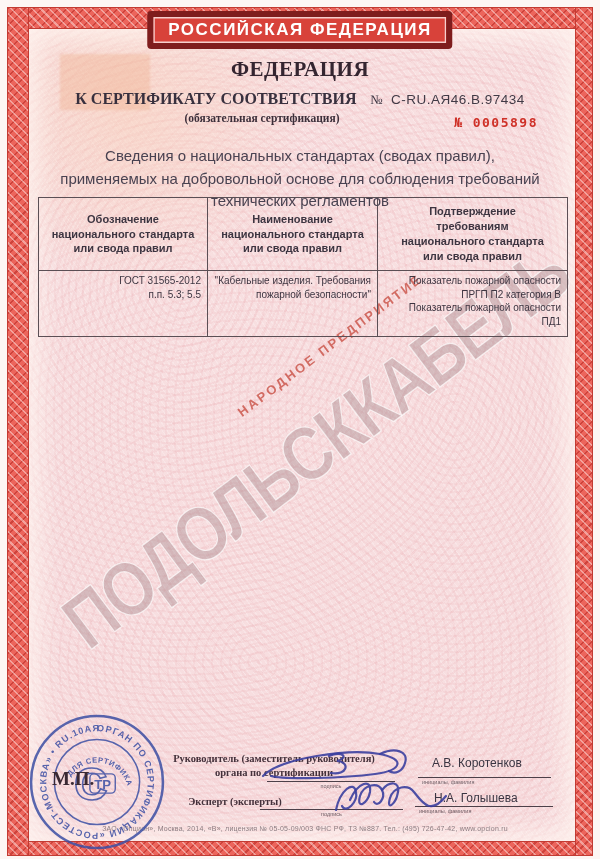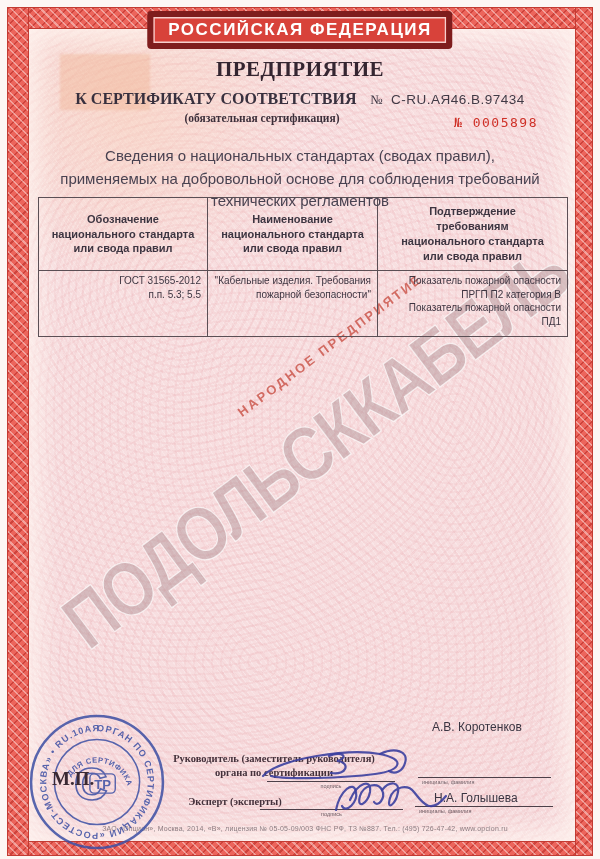--- a/index.html
+++ b/index.html
@@ -53,21 +53,21 @@
   }
   .cert-line .lbl{font-family:"Liberation Serif", serif;font-weight:bold;font-size:16px;}
   .cert-line .nosign{font-family:"Liberation Serif", serif;font-size:13px;margin:0 8px 0 14px;}
   .cert-line .num{font-size:13.5px;letter-spacing:0.5px;color:#413a46;}
   .cert-type{
     position:absolute;top:112px;left:112px;width:300px;text-align:center;z-index:3;
     font-family:"Liberation Serif", serif;font-weight:bold;font-size:11.5px;color:#3c2f3a;
   }
   .form-number{
     position:absolute;top:115px;right:62px;z-index:3;
-    font-family:"DejaVu Sans Mono", monospace;font-weight:normal;font-size:13px;
+    font-family:"DejaVu Sans Mono", monospace;font-weight:bold;font-size:13px;
     letter-spacing:1.5px;color:#cf3128;
   }
   .intro{
     position:absolute;top:145px;left:55px;right:55px;text-align:center;z-index:3;
     font-size:15px;line-height:1.5;color:#494251;
   }
   
   table.std{
     position:absolute;left:38px;top:197px;width:529px;z-index:2;
     border-collapse:collapse;table-layout:fixed;background:transparent;
@@ -116,21 +116,21 @@
 
   <div class="bstrip b-top"></div>
   <div class="bstrip b-bottom"></div>
   <div class="bstrip b-left"></div>
   <div class="bstrip b-right"></div>
 
   <div class="paper"></div>
   <div class="latent-square"></div>
 
   <div class="banner">РОССИЙСКАЯ ФЕДЕРАЦИЯ</div>
-  <div class="doc-title">ПРЕДПРИЯТИЕ</div>
+  <div class="doc-title">ФЕДЕРАЦИЯ</div>
 
   <div class="cert-line">
     <span class="lbl">К СЕРТИФИКАТУ СООТВЕТСТВИЯ</span><span class="nosign">№</span><span class="num">C-RU.АЯ46.В.97434</span>
   </div>
   <div class="cert-type">(обязательная сертификация)</div>
   <div class="form-number">№ 0005898</div>
 
   <div class="intro">Сведения о национальных стандартах (сводах правил), применяемых на добровольной основе для соблюдения требований технических регламентов</div>
 
   <table class="std">
@@ -186,21 +186,21 @@
     <text x="75.5" y="76.5" font-size="13" font-weight="bold" fill="#3c4fa4" text-anchor="middle">ТР</text>
   </svg>
   <div class="mp">М.П.</div>
 
   <div class="role role1 pre">Руководитель (заместитель руководителя)
 органа по сертификации</div>
   <div class="role role2">Эксперт (эксперты)</div>
 
   <div class="sigline" style="left:267px;top:766px;width:128px;height:15px;"></div>
   <div class="sigcap" style="left:267px;top:783px;width:128px;">подпись</div>
-  <div class="name" style="left:432px;top:720px;">А.В. Коротенков</div>
+  <div class="name" style="left:432px;top:756px;">А.В. Коротенков</div>
   <div class="sigline" style="left:418px;top:762px;width:133px;height:15px;"></div>
   <div class="sigcap" style="left:418px;top:779px;width:133px;text-align:left;padding-left:4px;">инициалы, фамилия</div>
 
   <div class="sigline" style="left:260px;top:794px;width:143px;height:15px;"></div>
   <div class="sigcap" style="left:260px;top:811px;width:143px;">подпись</div>
   <div class="name" style="left:434px;top:791px;">Н.А. Голышева</div>
   <div class="sigline" style="left:415px;top:791px;width:138px;height:15px;"></div>
   <div class="sigcap" style="left:415px;top:808px;width:138px;text-align:left;padding-left:4px;">инициалы, фамилия</div>
 
   <svg class="sig-svg" style="left:255px;top:746px;width:165px;height:42px;" viewBox="0 0 165 42">

